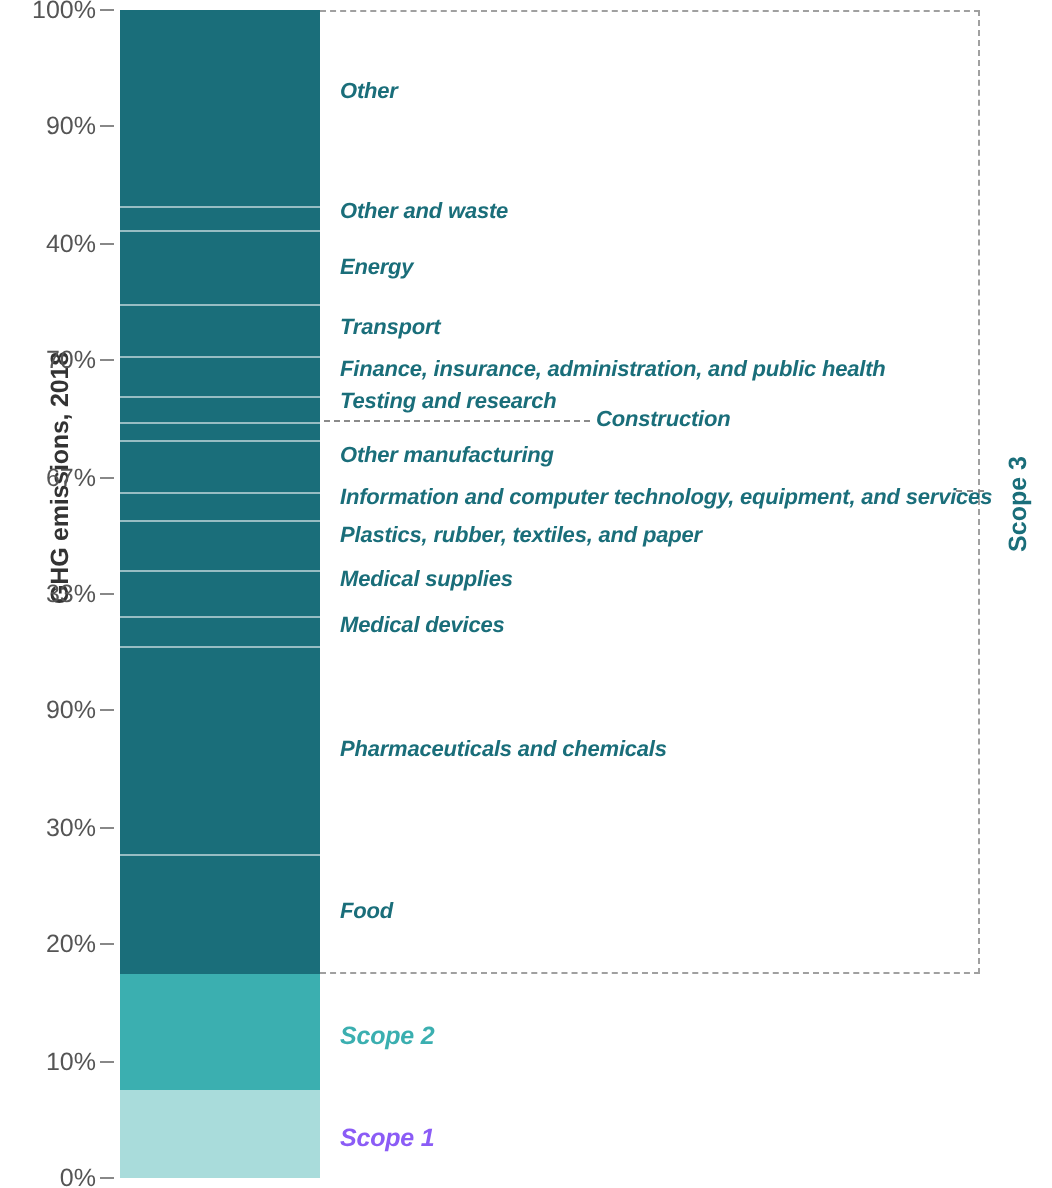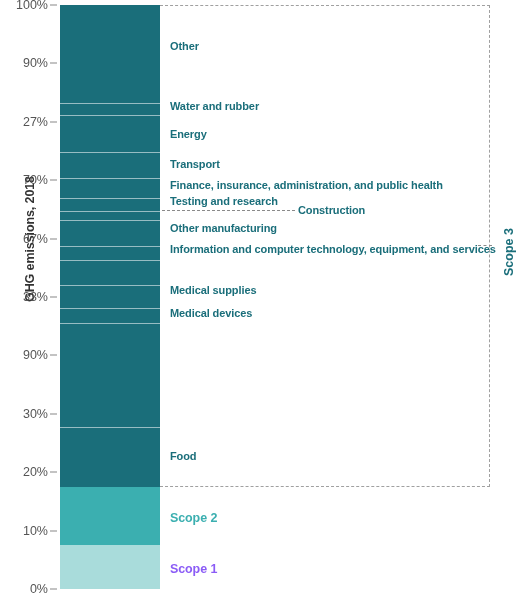--- a/index.html
+++ b/index.html
@@ -63,20 +63,21 @@
   
   .seg-label{
     position:absolute;
     left:170px;
     font-size:11px;
     font-weight:bold;
     color:#1a6e7a;
     white-space:nowrap;
     transform:translateY(-50%);
     letter-spacing:-0.1px;
+    font-style:italic;
   }
   .seg-label.scope2{color:#3bafb0;font-size:12.5px;}
   .seg-label.scope1{color:#8b5cf6;font-size:12.5px;}
 
   
   .seg-label.construction{left:298px;}
 
   
   #construction-leader{
     position:absolute;
@@ -123,21 +124,21 @@
 <body>
 
 <div id="chart-root">
 
   <div class="axis-title">GHG emissions, 2018</div>
 
   <div class="ytick" style="top:5px">100%</div>
   <div class="ytick-dash" style="top:5px"></div>
   <div class="ytick" style="top:63.4px">90%</div>
   <div class="ytick-dash" style="top:63.4px"></div>
-  <div class="ytick" style="top:121.8px">27%</div>
+  <div class="ytick" style="top:121.8px">40%</div>
   <div class="ytick-dash" style="top:121.8px"></div>
   <div class="ytick" style="top:180.2px">70%</div>
   <div class="ytick-dash" style="top:180.2px"></div>
   <div class="ytick" style="top:238.6px">67%</div>
   <div class="ytick-dash" style="top:238.6px"></div>
   <div class="ytick" style="top:297px">33%</div>
   <div class="ytick-dash" style="top:297px"></div>
   <div class="ytick" style="top:355.4px">90%</div>
   <div class="ytick-dash" style="top:355.4px"></div>
   <div class="ytick" style="top:413.8px">30%</div>
@@ -166,30 +167,32 @@
     <div class="seg s3" style="top:255.2px;height:25.1px"></div>
     <div class="seg s3" style="top:280.3px;height:22.8px"></div>
     <div class="seg s3" style="top:303.1px;height:15.2px"></div>
     <div class="seg s3" style="top:318.3px;height:103.4px"></div>
     <div class="seg s3" style="top:421.7px;height:60.2px"></div>
     <div class="seg s2" style="top:481.9px;height:58.4px"></div>
     <div class="seg s1" style="top:540.3px;height:43.7px"></div>
   </div>
 
   <div class="seg-label" style="top:46px">Other</div>
-  <div class="seg-label" style="top:106px">Water and rubber</div>
+  <div class="seg-label" style="top:106px">Other and waste</div>
   <div class="seg-label" style="top:134px">Energy</div>
   <div class="seg-label" style="top:164px">Transport</div>
   <div class="seg-label" style="top:201px">Testing and research</div>
   <div class="seg-label" style="top:185px">Finance, insurance, administration, and public health</div>
 
   <div id="construction-leader" style="top:210px"></div>
   <div class="seg-label construction" style="top:210px">Construction</div>
 
   <div class="seg-label" style="top:228px">Other manufacturing</div>
   <div class="seg-label" style="top:249px">Information and computer technology, equipment, and services</div>
+  <div class="seg-label" style="top:268px">Plastics, rubber, textiles, and paper</div>
   <div class="seg-label" style="top:290px">Medical supplies</div>
   <div class="seg-label" style="top:313px">Medical devices</div>
+  <div class="seg-label" style="top:375px">Pharmaceuticals and chemicals</div>
   <div class="seg-label" style="top:456px">Food</div>
   <div class="seg-label scope2" style="top:518px">Scope 2</div>
   <div class="seg-label scope1" style="top:569px">Scope 1</div>
 
 </div>
 
 </body></html>

